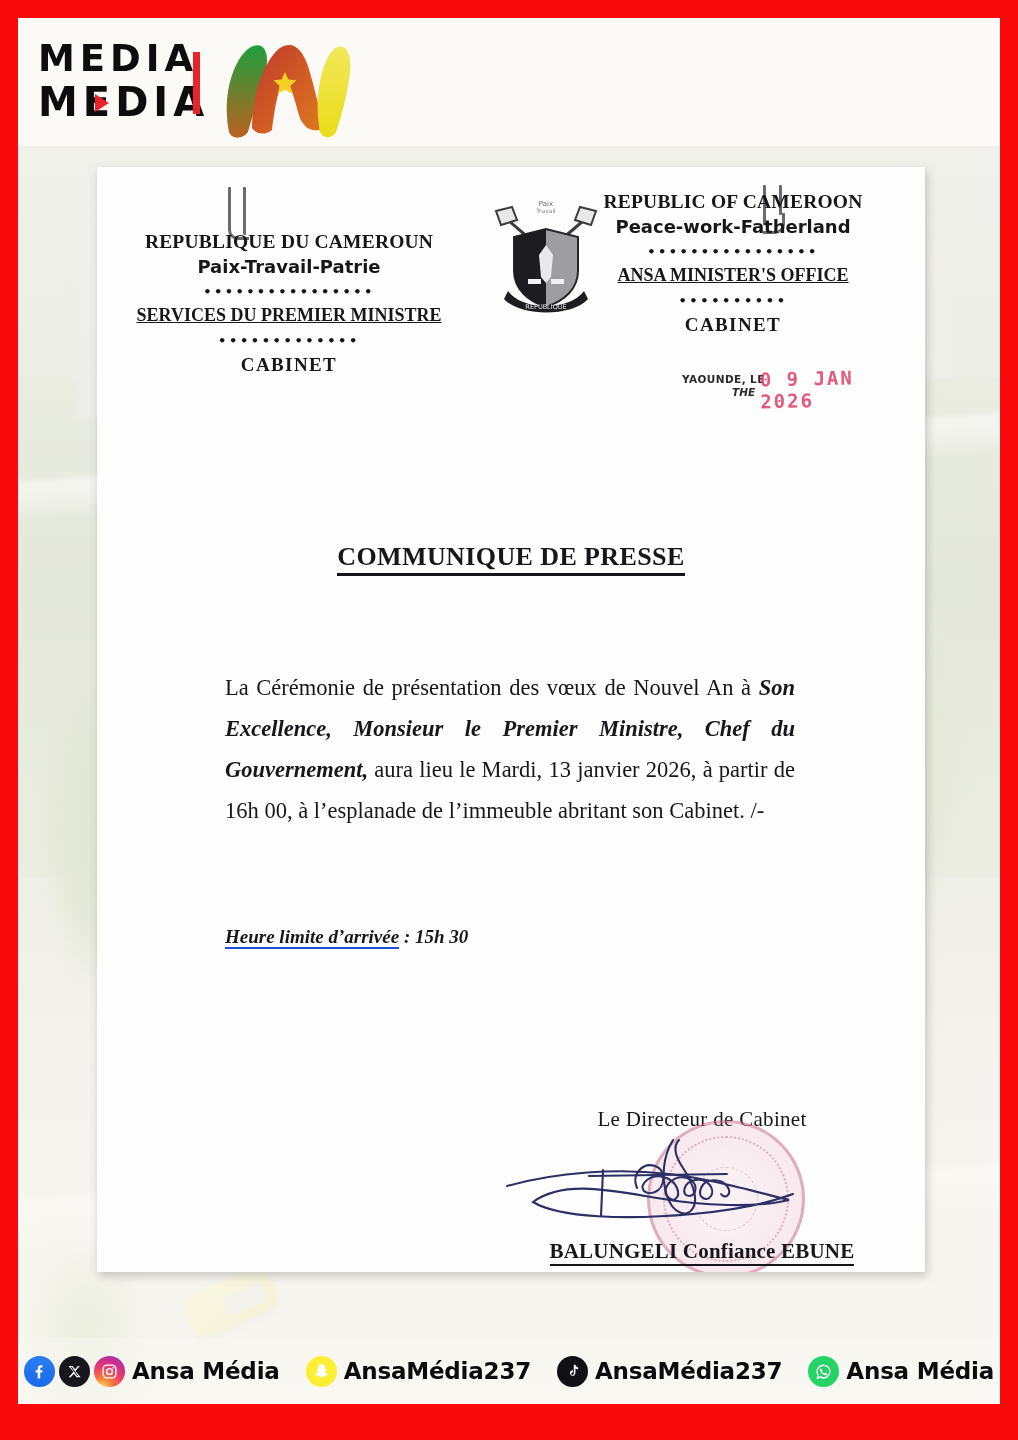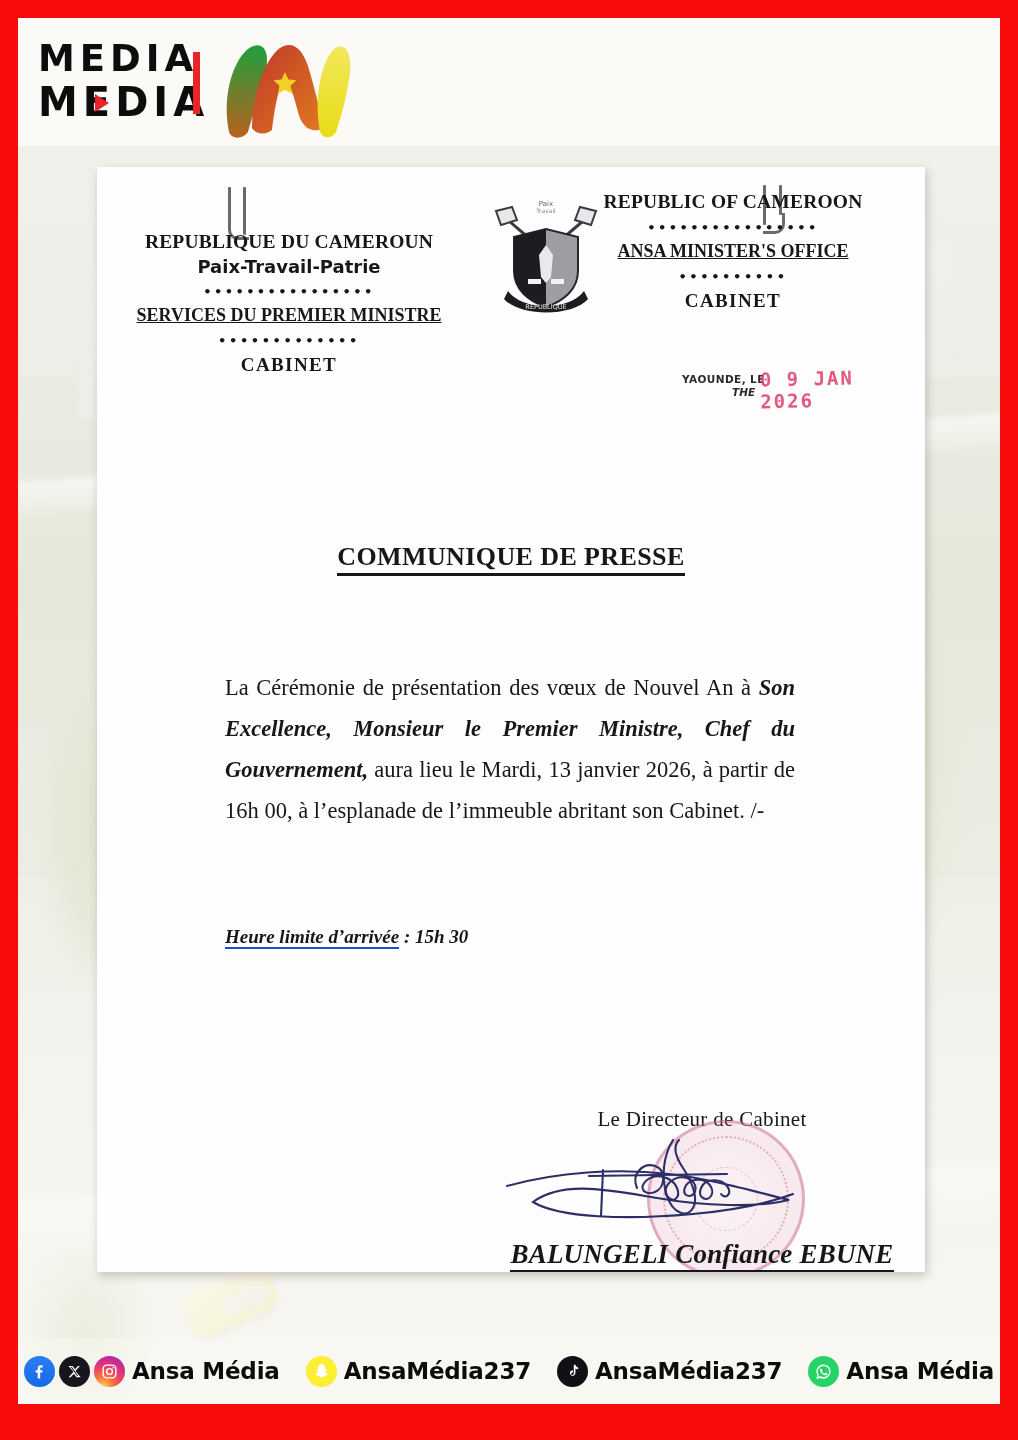--- a/index.html
+++ b/index.html
@@ -219,22 +219,22 @@
   #stamp-circle:before{
     content:"";position:absolute;left:13px;top:13px;right:13px;bottom:13px;
     border-radius:50%;border:2px dotted rgba(196,96,128,.42);
   }
   #stamp-circle:after{
     content:"";position:absolute;left:44px;top:44px;right:44px;bottom:44px;
     border-radius:50%;border:1px dashed rgba(196,96,128,.36);
   }
   #sigsvg{position:absolute;left:0;top:0;}
   #sign-name{
-    font-family:"Liberation Serif", serif;font-weight:bold;font-size:27px;
-    letter-spacing:.2px;position:relative;z-index:4;font-style:italic;
+    font-family:"Liberation Serif", serif;font-weight:bold;font-size:21px;
+    letter-spacing:.2px;position:relative;z-index:4;
   }
   #sign-name span{border-bottom:2px solid #17161a;padding-bottom:1px;}
 
   
   #footer{
     position:absolute;left:0;bottom:0;width:100%;height:66px;
     display:flex;align-items:center;justify-content:center;gap:26px;
     background:rgba(250,249,245,.40);
   }
   .soc{display:flex;align-items:center;gap:7px;}
@@ -339,20 +339,21 @@
             <path d="M26 44 L58 36 L58 114 C40 108 26 96 26 78 Z" fill="#1d1d21"></path>
             <path d="M58 52 l7 10 -2 22 -5 6 -5 -6 -2 -22Z" fill="#e9e9ec"></path>
             <rect x="40" y="86" width="13" height="5" fill="#f2f2f4"></rect>
             <rect x="63" y="86" width="13" height="5" fill="#f2f2f4"></rect>
             <path d="M20 98 C34 118 82 118 96 98 L100 106 C84 124 32 124 16 106 Z" fill="#1d1d21"></path>
             <text x="58" y="116" font-size="6.5" text-anchor="middle" fill="#ececef" font-family="DejaVu Sans, sans-serif">REPUBLIQUE</text>
           </svg>
 
           <div class="hdr-col hdr-right">
             <div class="h-line1">REPUBLIC OF CAMEROON</div>
+            <div class="h-line2">Peace-work-Fatherland</div>
             <div class="dots">••••••••••••••••</div>
             <div class="h-line3">ANSA MINISTER'S OFFICE</div>
             <div class="dots short">••••••••••</div>
             <div class="h-line4">CABINET</div>
           </div>
         </div>
 
         <div id="datebox">
           <div class="date-label">YAOUNDE, LE</div>
           <div class="date-the">THE</div>

